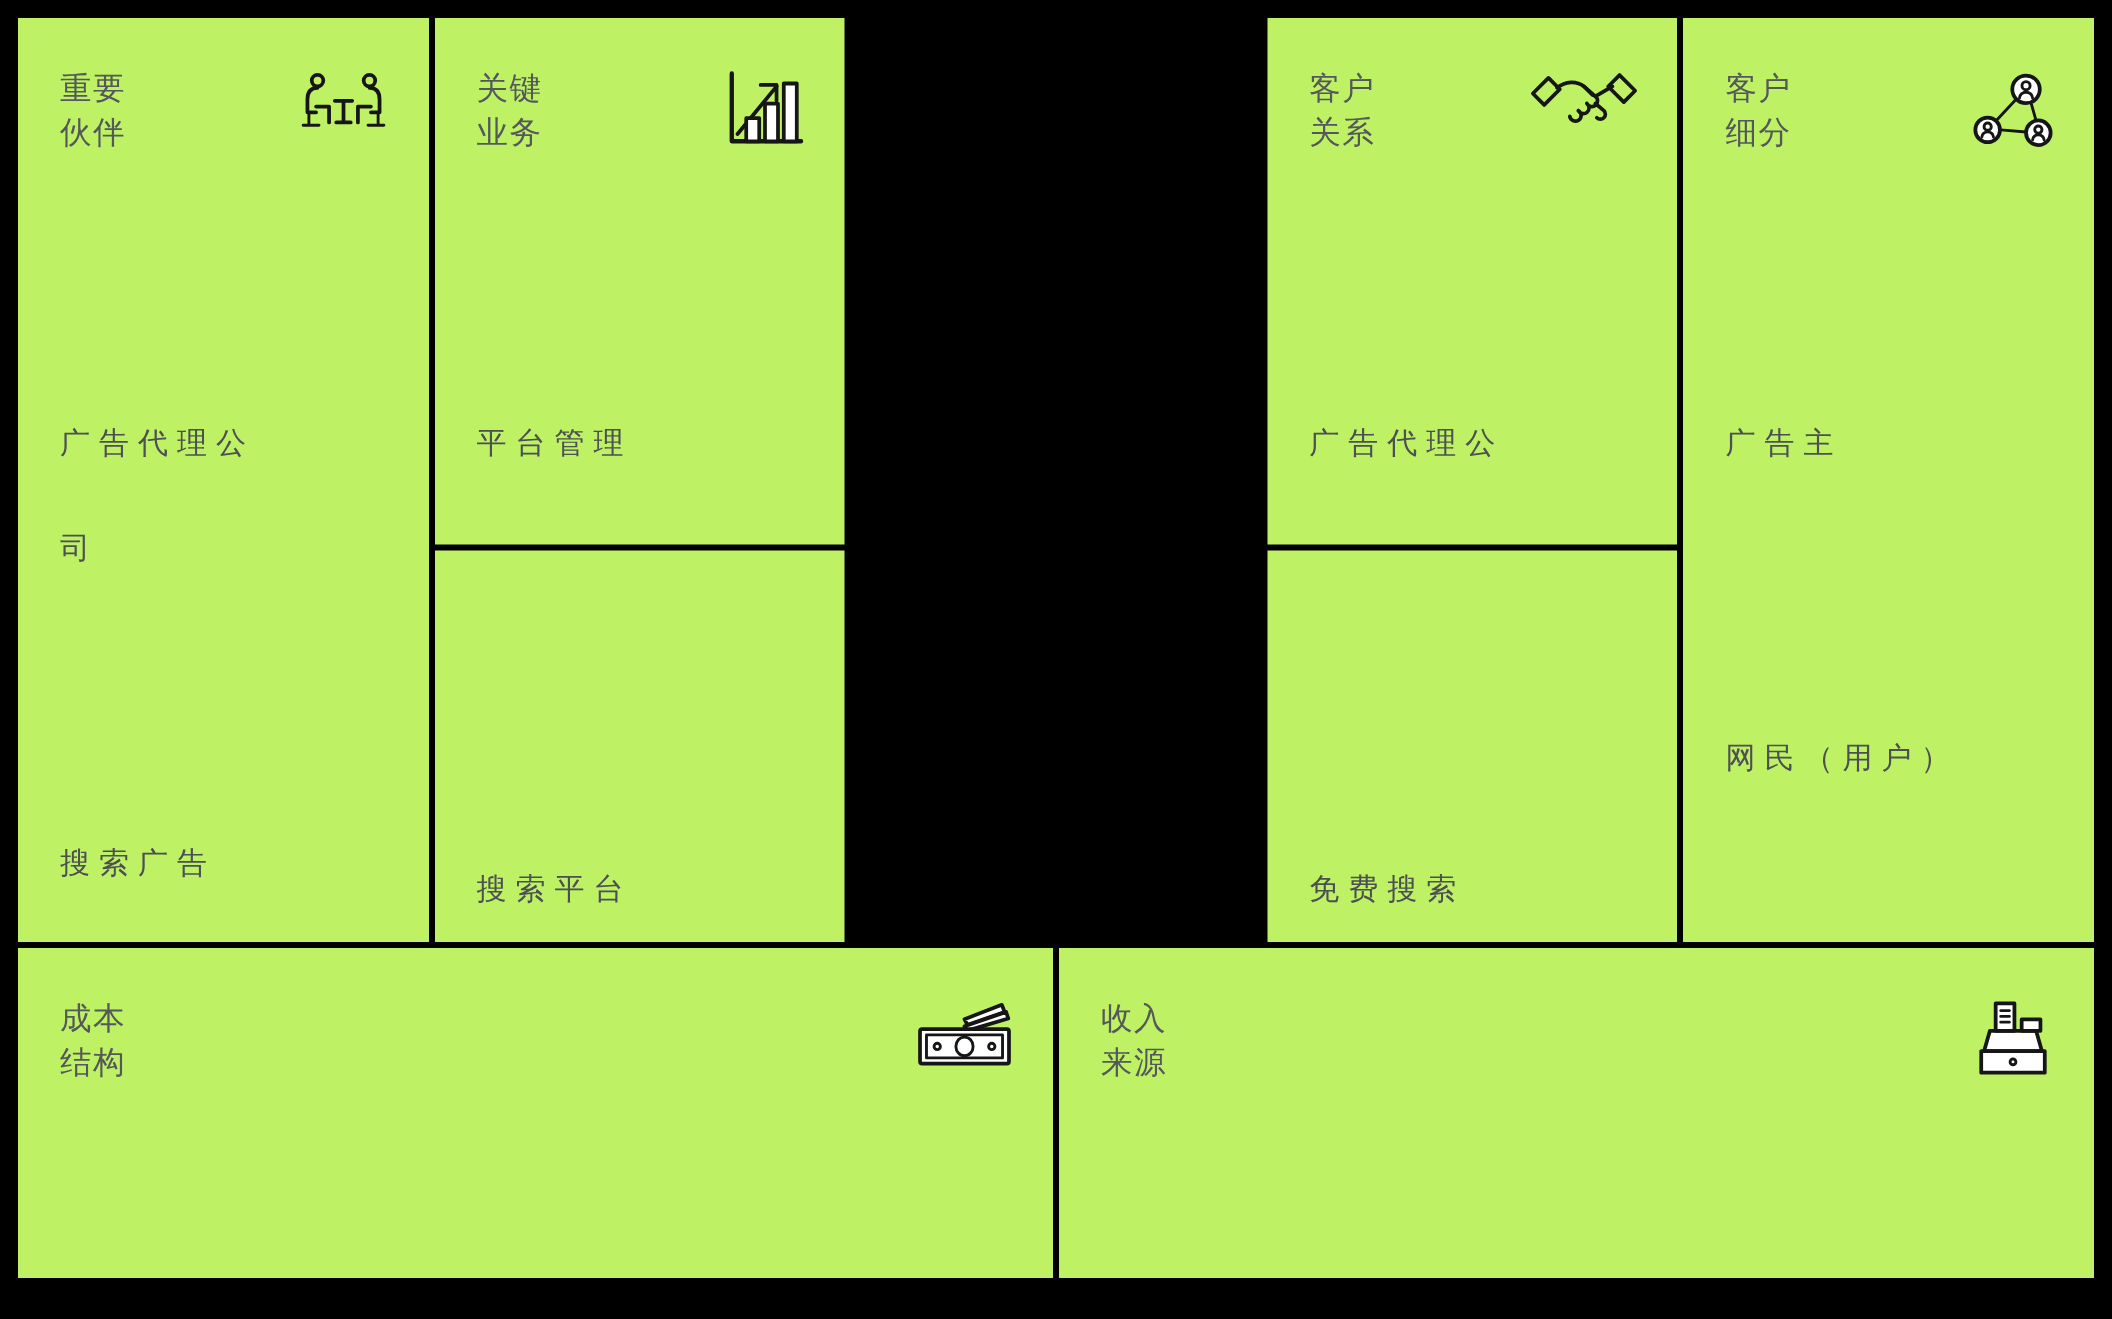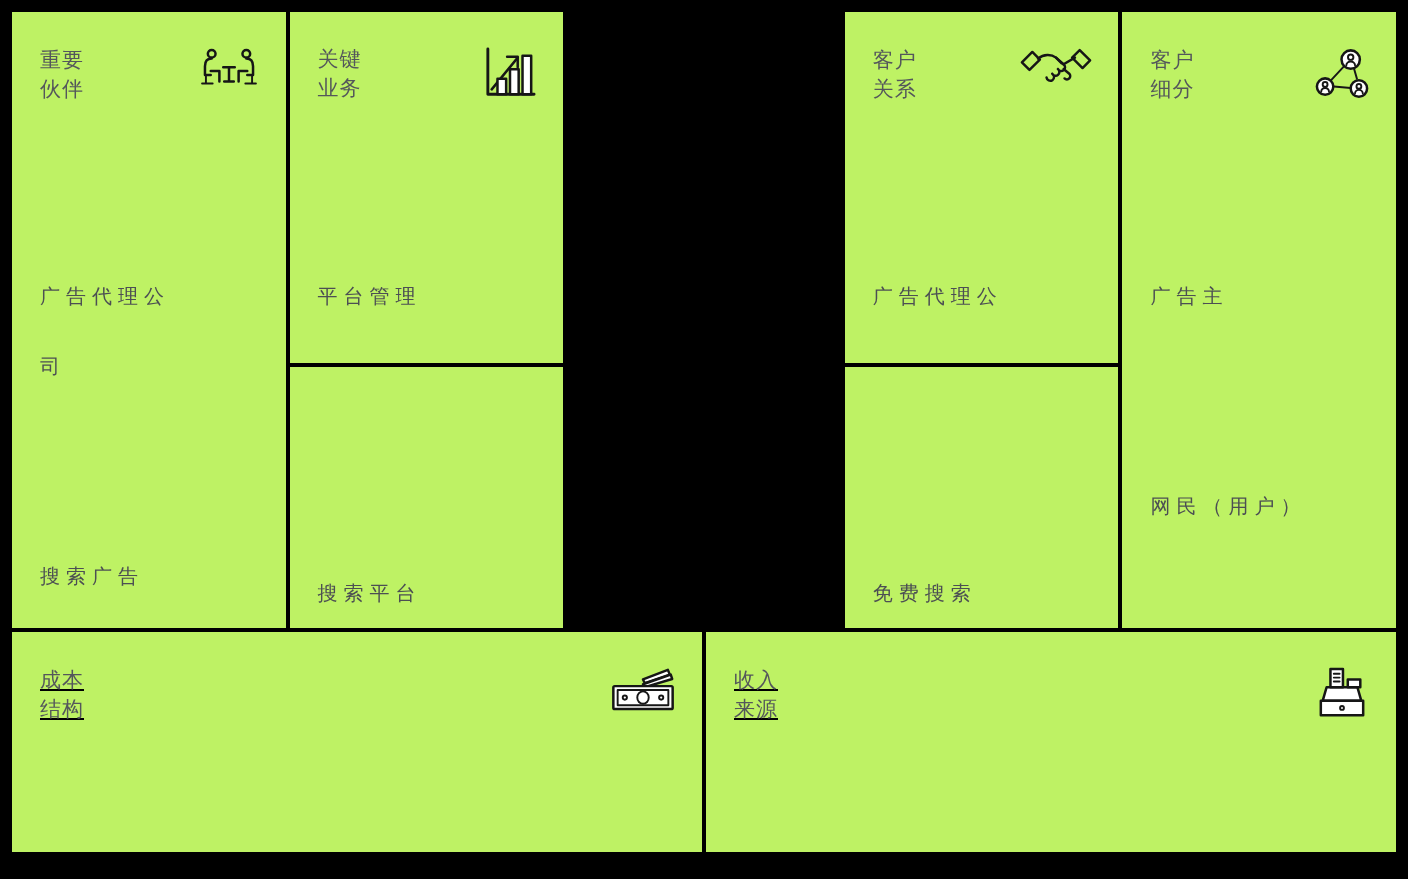--- a/index.html
+++ b/index.html
@@ -13,21 +13,21 @@
     background:#000; display:flex; flex-direction:column; gap:4px;
   }
   .grid-top {
     display:grid; grid-template-columns:repeat(5,1fr);
     grid-template-rows:351px 261px; gap:4px;
     grid-template-areas:
       "kp ka vp cr cs"
       "kp kr vp ch cs";
   }
   .grid-bottom {
-    display:grid; grid-template-columns:1fr 1fr; gap:4px; height:220px;text-decoration:underline;
+    display:grid; grid-template-columns:1fr 1fr; gap:4px; height:220px;
   }
   .area-kp { grid-area:kp; } .area-ka { grid-area:ka;font-family:Liberation Serif, serif; } .area-kr { grid-area:kr; }
   .area-vp { grid-area:vp; } .area-cr { grid-area:cr; } .area-ch { grid-area:ch; }
   .area-cs { grid-area:cs; }
   .cell {
     background:#bef264; box-sizing:border-box;
     padding:33px 26px 0 28px; overflow:hidden;
   }
   .cell-head { display:flex; justify-content:space-between; align-items:flex-start; }
   .cell-title {

